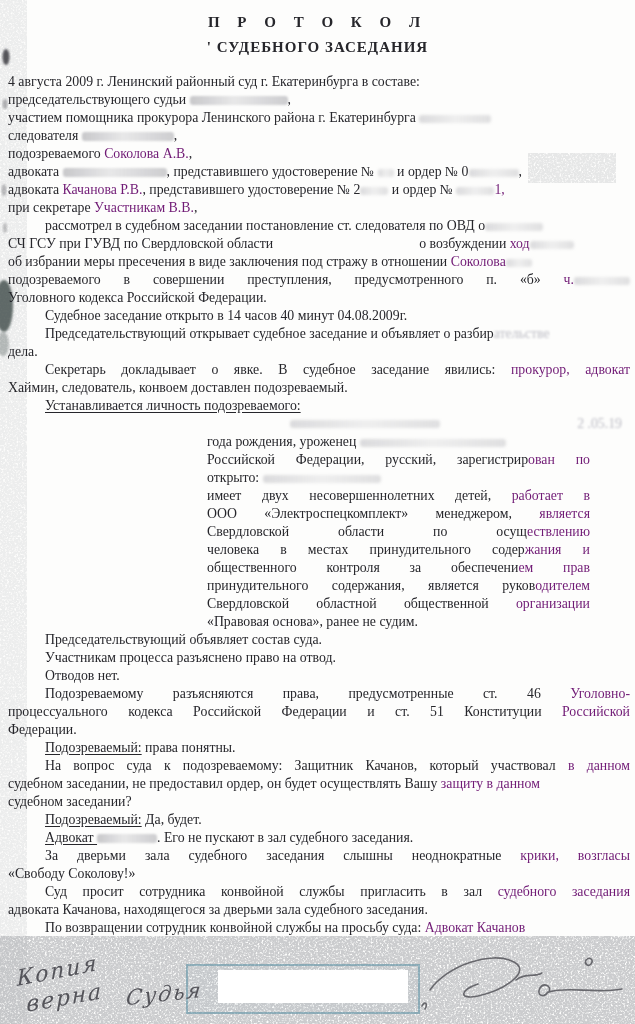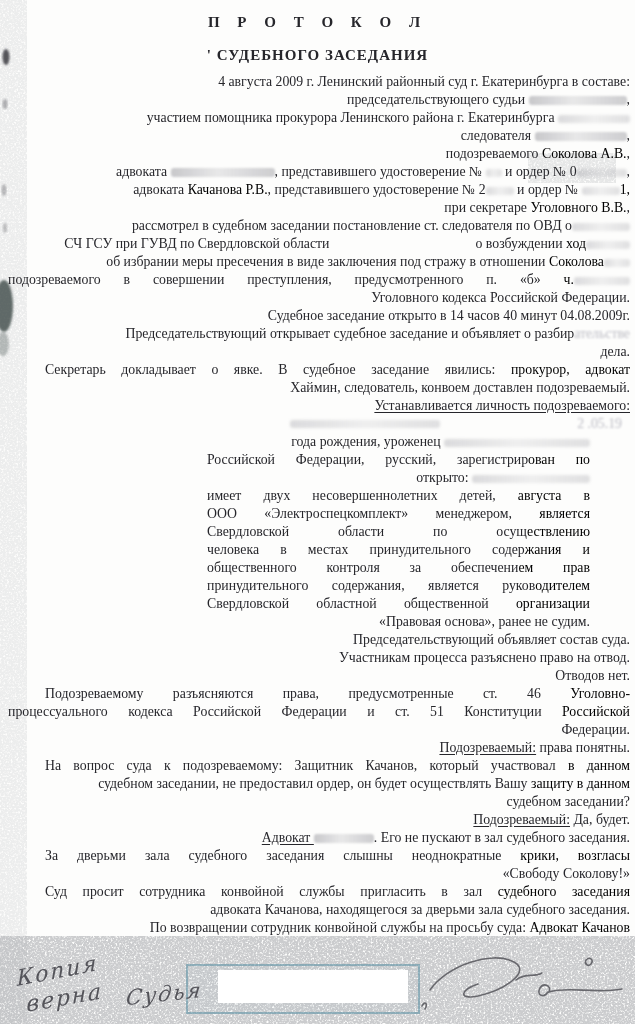--- a/index.html
+++ b/index.html
@@ -1,27 +1,27 @@
 <!DOCTYPE html>
 <html><head>
 <meta charset="utf-8">
 <style>
   html,body{margin:0;padding:0;background:#888;}
   .page{position:relative;width:635px;height:1024px;background:#fdfdfc;overflow:hidden;
         font-family:"Liberation Serif",serif;color:#26262b;}
   .scanfx{position:absolute;left:0;top:0;z-index:1;pointer-events:none;}
   .titles{position:absolute;top:14px;left:0;right:0;text-align:center;z-index:3;font-weight:bold;}
   .t1{font-size:15px;letter-spacing:7px;}
-  .t2{font-size:15px;letter-spacing:1px;margin-top:16px;}
+  .t2{font-size:15px;letter-spacing:1px;margin-top:8px;}
   .body{position:absolute;top:73px;left:8px;width:622px;z-index:3;}
-  .ln{font-size:13.8px;line-height:18px;height:18px;overflow:visible;text-align:right;}
+  .ln{font-size:13.8px;line-height:18px;height:18px;overflow:visible;text-align:left;}
   .in{text-indent:37px;}
   .jl{text-align:justify;text-align-last:justify;}
   .u{text-decoration:underline;text-underline-offset:2px;}
-  .fd{color:#000000;filter:blur(0.5px);}
+  .fd{color:#701a75;filter:blur(0.5px);}
   .fd2{color:#bcbcc4;filter:blur(0.8px);}
   .sm{display:inline-block;height:9px;border-radius:3px;vertical-align:-1px;
       background:linear-gradient(90deg,rgba(120,120,128,.40),rgba(150,150,158,.20) 45%,rgba(120,120,128,.36));
       filter:blur(1.3px);}
   .smL{background:linear-gradient(90deg,rgba(140,140,148,.30),rgba(165,165,172,.16) 50%,rgba(140,140,148,.26));
       filter:blur(1.5px);height:8px;}
   .gap{display:inline-block;}
   .idblock{margin-left:199px;width:383px;}
   .l20{display:flex;justify-content:space-between;margin-left:282px;width:332px;align-items:center;}
   .hw{position:absolute;z-index:4;font-family:"DejaVu Serif",serif;font-style:italic;
@@ -63,42 +63,42 @@
   </div>
 
   <div class="body">
     <div class="ln"><span>4 августа 2009 г. Ленинский районный суд г. Екатеринбурга в составе:</span></div>
     <div class="ln"><span>председательствующего судьи </span><span class="sm" style="width:98px"></span><span>,</span></div>
     <div class="ln"><span>участием помощника прокурора Ленинского района г. Екатеринбурга </span><span class="sm smL" style="width:72px"></span></div>
     <div class="ln"><span>следователя </span><span class="sm" style="width:92px"></span><span>,</span></div>
     <div class="ln"><span>подозреваемого </span><span class="fd">Соколова А.В.</span><span>,</span></div>
     <div class="ln"><span>адвоката </span><span class="sm" style="width:104px"></span><span>, представившего удостоверение № </span><span class="sm smL" style="width:16px"></span><span> и ордер № 0</span><span class="sm smL" style="width:50px"></span><span>,</span></div>
     <div class="ln"><span>адвоката </span><span class="fd">Качанова Р.В.</span><span>, представившего удостоверение № 2</span><span class="sm smL" style="width:28px"></span><span> и ордер № </span><span class="sm smL" style="width:38px"></span><span class="fd">1,</span></div>
-    <div class="ln"><span>при секретаре </span><span class="fd">Уголовного В.В.</span><span>,</span></div>
+    <div class="ln"><span>при секретаре </span><span class="fd">Участникам В.В.</span><span>,</span></div>
     <div class="ln in"><span>рассмотрел в судебном заседании постановление ст. следователя по ОВД о</span><span class="sm smL" style="width:58px"></span></div>
     <div class="ln"><span>СЧ ГСУ при ГУВД по Свердловской области</span><span class="gap" style="width:146px"></span><span>о возбуждении </span><span class="fd">ход</span><span class="sm smL" style="width:44px"></span></div>
     <div class="ln"><span>об избрании меры пресечения в виде заключения под стражу в отношении </span><span class="fd">Соколова</span><span class="sm smL" style="width:26px"></span></div>
     <div class="ln jl"><span>подозреваемого в совершении преступления, предусмотренного п. «б» </span><span class="fd">ч.</span><span class="sm smL" style="width:56px"></span></div>
     <div class="ln"><span>Уголовного кодекса Российской Федерации.</span></div>
     <div class="ln in"><span>Судебное заседание открыто в 14 часов 40 минут 04.08.2009г.</span></div>
     <div class="ln in"><span>Председательствующий открывает судебное заседание и объявляет о разбир</span><span class="fd2">ательстве</span></div>
     <div class="ln"><span>дела.</span></div>
     <div class="ln in jl"><span>Секретарь докладывает о явке. В судебное заседание явились: </span><span class="fd">прокурор, адвокат</span></div>
     <div class="ln"><span>Хаймин, следователь, конвоем доставлен подозреваемый.</span></div>
     <div class="ln in"><span class="u">Устанавливается личность подозреваемого:</span></div>
     <div class="ln l20">
         <span class="sm smL" style="width:150px"></span>
         <span class="fd2">2 .05.19</span>
       </div>
 
     <div class="idblock">
       <div class="ln"><span>года рождения, уроженец </span><span class="sm smL" style="width:146px"></span></div>
       <div class="ln jl"><span>Российской Федерации, русский, зарегистрир</span><span class="fd">ован по</span></div>
       <div class="ln"><span>открыто: </span><span class="sm smL" style="width:118px"></span></div>
-      <div class="ln jl"><span>имеет двух несовершеннолетних детей, </span><span class="fd">августа в</span></div>
+      <div class="ln jl"><span>имеет двух несовершеннолетних детей, </span><span class="fd">работает в</span></div>
       <div class="ln jl"><span>ООО «Электроспецкомплект» менеджером, </span><span class="fd">является</span></div>
       <div class="ln jl"><span>Свердловской области по осущ</span><span class="fd">ествлению</span></div>
       <div class="ln jl"><span>человека в местах принудительного содер</span><span class="fd">жания и</span></div>
       <div class="ln jl"><span>общественного контроля за обеспечени</span><span class="fd">ем прав</span></div>
       <div class="ln jl"><span>принудительного содержания, является руков</span><span class="fd">одителем</span></div>
       <div class="ln jl"><span>Свердловской областной общественной </span><span class="fd">организации</span></div>
       <div class="ln"><span>«Правовая основа», ранее не судим.</span></div>
     </div>
 
     <div class="ln in"><span>Председательствующий объявляет состав суда.</span></div>

